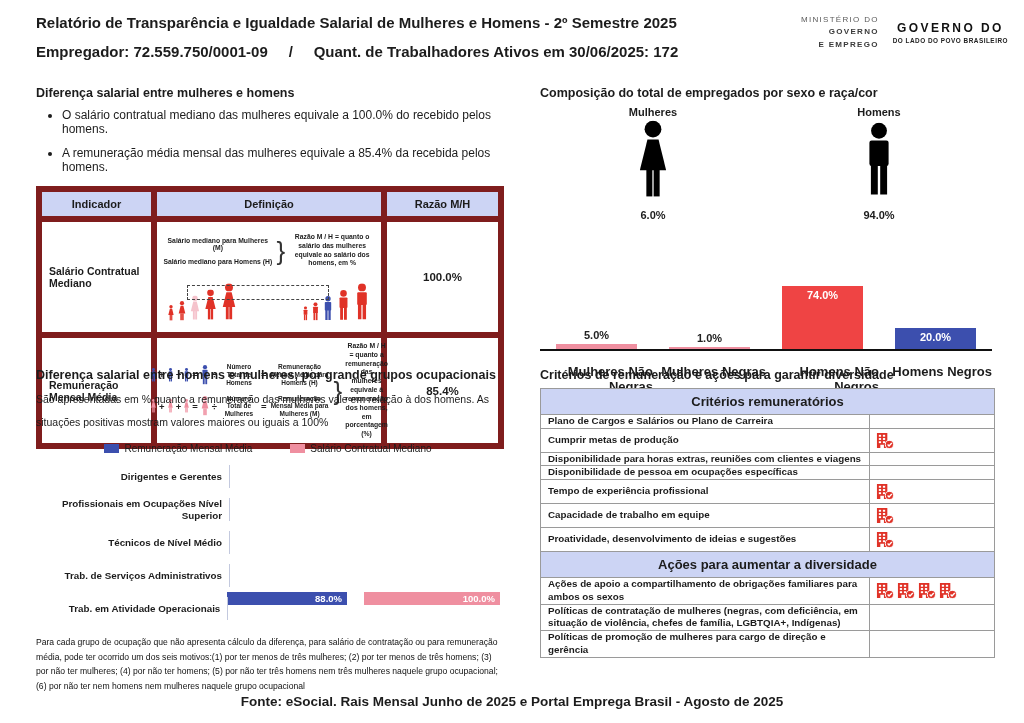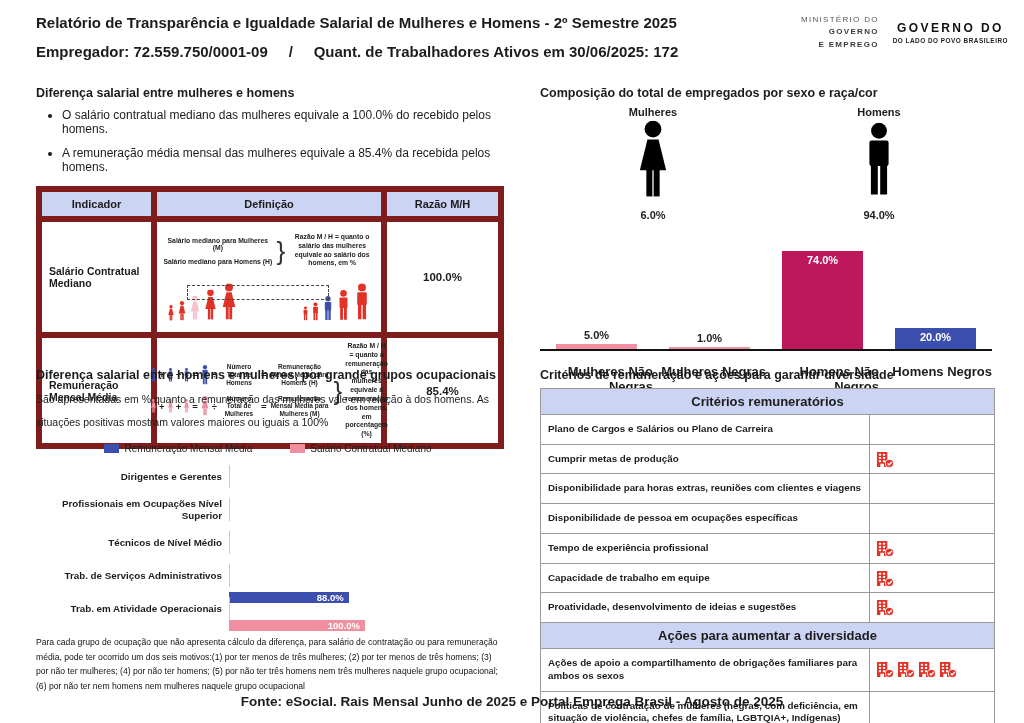--- a/index.html
+++ b/index.html
@@ -64,32 +64,32 @@
   .comp-cat{flex:1;text-align:right;font-size:13px;font-weight:bold;margin-top:13px;}
 
   
   .sec-c{position:absolute;left:36px;top:368px;width:464px;}
   .occ-sub{font-size:10.5px;line-height:2.15;margin:4px 0 0 0;}
   .legend{display:flex;justify-content:center;gap:38px;margin:10px 0 6px 0;}
   .legend-item{display:flex;align-items:center;gap:5px;font-size:10px;}
   .legend-swatch{width:15px;height:9px;}
   .occ-row{height:33px;display:flex;align-items:center;}
   .occ-label{width:186px;text-align:right;font-size:9.8px;font-weight:bold;padding-right:7px;line-height:1.15;}
-  .occ-barzone{flex:1;position:relative;height:100%;display:flex;flex-direction:column;justify-content:flex-start;gap:17px;}
+  .occ-barzone{flex:1;position:relative;height:100%;display:flex;flex-direction:row;justify-content:flex-start;gap:17px;}
   .occ-tick{position:absolute;left:0;top:5px;bottom:5px;width:1px;background:#c3c9de;}
   .occ-bar{height:13px;display:flex;align-items:center;justify-content:flex-end;color:#fff;
            font-size:9.5px;font-weight:bold;padding-right:5px;box-sizing:border-box;}
   .occ-note{font-size:8.6px;line-height:1.7;margin-top:10px;color:#111;}
 
   
   .sec-d{position:absolute;left:540px;top:368px;width:455px;}
   .crit-table{border-collapse:collapse;width:100%;table-layout:fixed;margin-top:4px;}
   .crit-table td{border:1px solid #9a9a9a;}
   .crit-sec{background:#ccd4f4;font-weight:bold;font-size:13px;text-align:center;padding:5px 4px;}
-  .crit-label{font-size:9.8px;font-weight:bold;padding:8px 7px;line-height:1.3;}
+  .crit-label{font-size:9.8px;font-weight:bold;padding:0 7px;line-height:1.3;}
   .crit-icons{padding:3px 5px;}
   .crit-icons .icons{display:flex;gap:2px;align-items:center;}
 
   
   .foot{position:absolute;left:0;right:0;bottom:14px;text-align:center;font-size:13.5px;font-weight:bold;}
 
   .person{display:block;}
   .defs-hidden{position:absolute;width:0;height:0;overflow:hidden;}
 </style>
 </head>
@@ -292,21 +292,21 @@
       <div class="comp-bars">
           <div class="comp-slot">
             <div class="comp-val" style="color: rgb(34, 34, 34); margin-bottom: 3px;">5.0%</div>
             <div class="comp-bar" style="height: 5.3px; background: rgb(239, 143, 160);"></div>
           </div>
           <div class="comp-slot">
             <div class="comp-val" style="color: rgb(34, 34, 34); margin-bottom: 3px;">1.0%</div>
             <div class="comp-bar" style="height: 2px; background: rgb(239, 143, 160);"></div>
           </div>
           <div class="comp-slot">
-            <div class="comp-bar" style="height: 98px; background: #be185d;">
+            <div class="comp-bar" style="height: 63px; background: #ef4444;">
               <div class="comp-val" style="color: rgb(255, 255, 255); margin-top: 3px;">74.0%</div>
             </div>
           </div>
           <div class="comp-slot">
             <div class="comp-bar" style="height: 21.2px; background: rgb(60, 79, 174);">
               <div class="comp-val" style="color: rgb(255, 255, 255); margin-top: 3px;">20.0%</div>
             </div>
           </div>
         </div>
       <div class="comp-cats">

